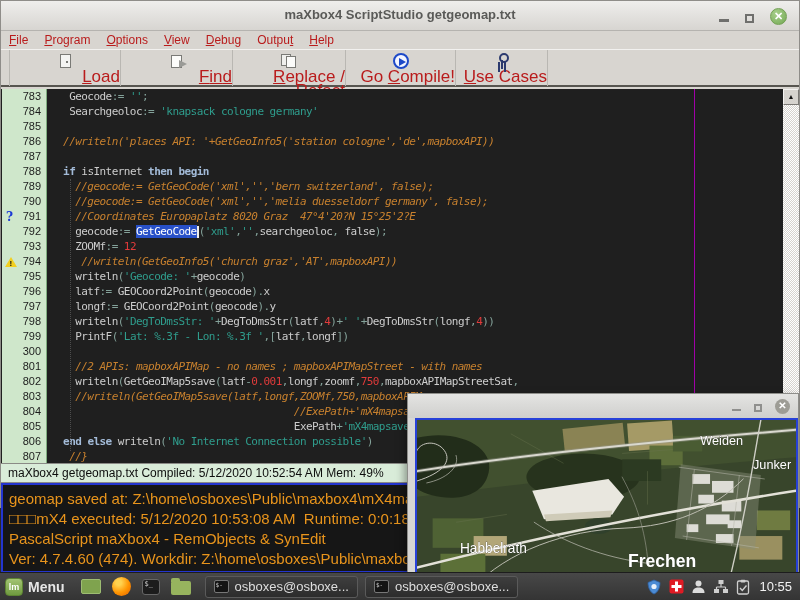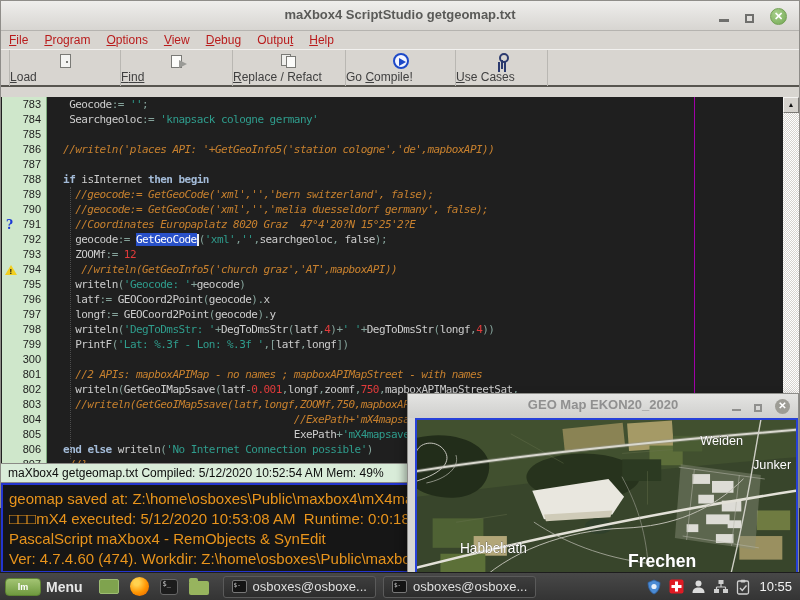--- a/index.html
+++ b/index.html
@@ -18,21 +18,21 @@
   .btn-max { width:9px; height:9px; border:2px solid #6f6f6d; margin-top:3px; }
   .btn-close { width:17px; height:17px; border-radius:50%; background:radial-gradient(circle at 35% 30%, #a7cf8b, #84b565 70%, #6d9e50);
     border:1px solid #74a055; color:#fff; font-size:11px; font-weight:bold; line-height:15px; text-align:center; }
 
   .menubar { position:absolute; left:0; top:30px; right:0; height:18px; background:#d8d5d0; display:flex; align-items:center; font-size:12px; color:#b91c1c; }
   .mi { padding:1px 8px; }
   .mi u { text-decoration:underline; }
 
   .toolbar { position:absolute; left:0; top:48px; right:0; height:38px; background:#d8d5d0;
     border-top:1px solid #f2f1ef; border-bottom:2px solid #57554f; }
-  .tb { position:absolute; top:0; height:36px; text-align:left; font-size:12px; color:#404040; border-right:1px solid #b9b7b2; }
+  .tb { position:absolute; top:0; height:36px; text-align:right; font-size:17px; color:#b91c1c; border-right:1px solid #b9b7b2; }
   .tb .ticon { height:18px; margin-top:2px; display:flex; justify-content:center; align-items:center; }
   .tb .tlabel { line-height:14px; }
   .tb u { text-decoration:underline; }
   .tb:first-child { border-left:1px solid #b9b7b2; }
 
   .icon-door { width:11px; height:14px; border:1px solid #7a7a76; background:#f4f4f2; position:relative; }
   .icon-door::after { content:""; position:absolute; right:2px; top:6px; width:2px; height:2px; background:#7a7a76; }
   .icon-doc { width:11px; height:13px; border:1px solid #7a7a76; background:#fcfcfa; position:relative; }
   .icon-doc .arrow { position:absolute; right:-6px; bottom:-1px; width:0; height:0;
     border-top:4px solid transparent; border-bottom:4px solid transparent; border-left:8px solid #9a9a96; }
@@ -41,21 +41,21 @@
   .icon-docs i { left:0; top:0; } .icon-docs b { left:5px; top:2px; background:#fbfbf9; }
   .icon-compile { width:16px; height:16px; border-radius:50%; border:2px solid #1d49c8; background:#f4f6ff; position:relative; }
   .icon-compile::after { content:""; position:absolute; left:4px; top:2.5px; width:0; height:0;
     border-top:4px solid transparent; border-bottom:4px solid transparent; border-left:7px solid #1d49c8; }
   .icon-key { position:relative; width:12px; height:16px; }
   .icon-key::before { content:""; position:absolute; left:3px; top:0; width:6px; height:6px; border:2px solid #2c3a6e; border-radius:50%; }
   .icon-key::after { content:""; position:absolute; left:5.5px; top:7px; width:2px; height:9px; background:#2c3a6e;
     box-shadow:-3px 3px 0 0 #2c3a6e, 3px 3px 0 0 #2c3a6e, -3px 2px 0 0 #2c3a6e, 3px 2px 0 0 #2c3a6e; }
 
   
-  .editor { position:absolute; left:0; top:96px; right:0; height:374px; background:#1f1f1f; overflow:hidden; }
+  .editor { position:absolute; left:0; top:88px; right:0; height:374px; background:#1f1f1f; overflow:hidden; }
   .gutter { position:absolute; left:1px; top:0; bottom:0; width:45px; background:#cfe7cb; border-right:1px solid #7fae7f; }
   .gl { position:relative; height:15px; }
   .gnum { display:block; text-align:right; padding-right:5px; font-size:11px; line-height:15px; color:#1c1c1c; }
   .gi-q { position:absolute; left:4px; top:1px; color:#1b39d6; font-weight:bold; font-size:12px; font-family:"DejaVu Serif",serif; }
   .gi-w { position:absolute; left:3px; top:3px; width:0; height:0;
     border-left:6px solid transparent; border-right:6px solid transparent; border-bottom:10px solid #f2cf1f; }
   .gi-w::after { content:"!"; position:absolute; left:-1.5px; top:2px; font-size:8px; font-weight:bold; color:#111; }
   .code { position:absolute; left:47px; top:0; right:16px; bottom:0; font-family:"DejaVu Sans Mono",monospace;
     font-size:11px; letter-spacing:-0.55px; line-height:15px; white-space:pre; padding-left:9px; }
   .cl { height:15px; }
@@ -93,21 +93,21 @@
   .m-min { width:9px; height:2px; background:#8f8f8d; margin-top:7px; }
   .m-max { width:8px; height:8px; border:2px solid #8f8f8d; margin-top:2px; }
   .m-close { width:15px; height:15px; border-radius:50%; background:#9d9c95; color:#fff; font-size:10px; font-weight:bold; line-height:14px; text-align:center; }
   .map-canvas { position:absolute; left:0; top:24px; right:0; bottom:0; border:2px solid #2741d8; overflow:hidden; background:#3b82f6;margin-left:7px; }
   .map-canvas svg { width:100%; height:100%; display:block; }
 
   
   .taskbar { position:absolute; left:0; top:572px; width:800px; height:28px; z-index:30;
     background:linear-gradient(#484848,#343434); border-top:1px solid #1d1d1d; display:flex; align-items:center; color:#e6e6e6; }
   .menu-btn { display:flex; align-items:center; gap:5px; padding:0 8px 0 5px; height:28px; }
-  .mint-logo { width:36px; height:18px; border-radius:4px; background:linear-gradient(#a3c473,#6f9a3f);
+  .mint-logo { width:18px; height:18px; border-radius:4px; background:linear-gradient(#a3c473,#6f9a3f);
     border:1px solid #5d8332; color:#fff; font-size:9px; font-weight:bold; text-align:center; line-height:17px; }
   .menu-label { font-size:14px; font-weight:bold; }
   .launchers { display:flex; align-items:center; gap:11px; margin-left:8px; }
   .l-desktop { width:20px; height:15px; background:#7fa34e; border:1px solid #9dbd72; border-radius:2px; }
   .l-firefox { width:19px; height:19px; border-radius:50%; background:radial-gradient(circle at 35% 30%, #ffd24f 15%, #ff9502 55%, #e05e00 100%); }
   .l-term { width:18px; height:16px; background:#1c1c1c; border:1px solid #666; border-radius:3px;
     color:#cfcfcf; font-size:7px; line-height:8px; padding-left:2px; font-family:"DejaVu Sans Mono",monospace; }
   .l-folder { position:relative; width:20px; height:14px; background:#97b45e; border-radius:2px; margin-top:2px; }
   .l-folder::before { content:""; position:absolute; left:0; top:-3px; width:9px; height:4px; background:#97b45e; border-radius:2px 2px 0 0; }
   .win-btns { display:flex; gap:7px; margin-left:14px; }
@@ -281,21 +281,20 @@
     <div class="console" data-interactable="true">
         <div class="console-line" data-interactable="false">geomap saved at: Z:\home\osboxes\Public\maxbox4\mX4ma</div>
         <div class="console-line" data-interactable="false">□□□mX4 executed: 5/12/2020 10:53:08 AM  Runtime: 0:0:18</div>
         <div class="console-line" data-interactable="false">PascalScript maXbox4 - RemObjects &amp; SynEdit</div>
         <div class="console-line" data-interactable="false">Ver: 4.7.4.60 (474). Workdir: Z:\home\osboxes\Public\maxbo</div>
       </div>
   </div>
 
   <div class="map-window" data-interactable="false">
     <div class="map-titlebar" data-interactable="true">
-      <div class="map-title" data-interactable="false">GEO Map EKON20_2020</div>
       <div class="map-ctl">
         <div class="m-min" data-interactable="true"></div>
         <div class="m-max" data-interactable="true"></div>
         <div class="m-close" data-interactable="true">✕</div>
       </div>
     </div>
     <div class="map-canvas" data-interactable="true">
       <svg viewBox="0 0 388 180" preserveAspectRatio="none" data-interactable="false">
         <rect x="0" y="0" width="388" height="180" fill="#38452b"></rect>
         <path d="M0,0 H388 V38 Q210,52 0,78 Z" fill="#41502f"></path>

